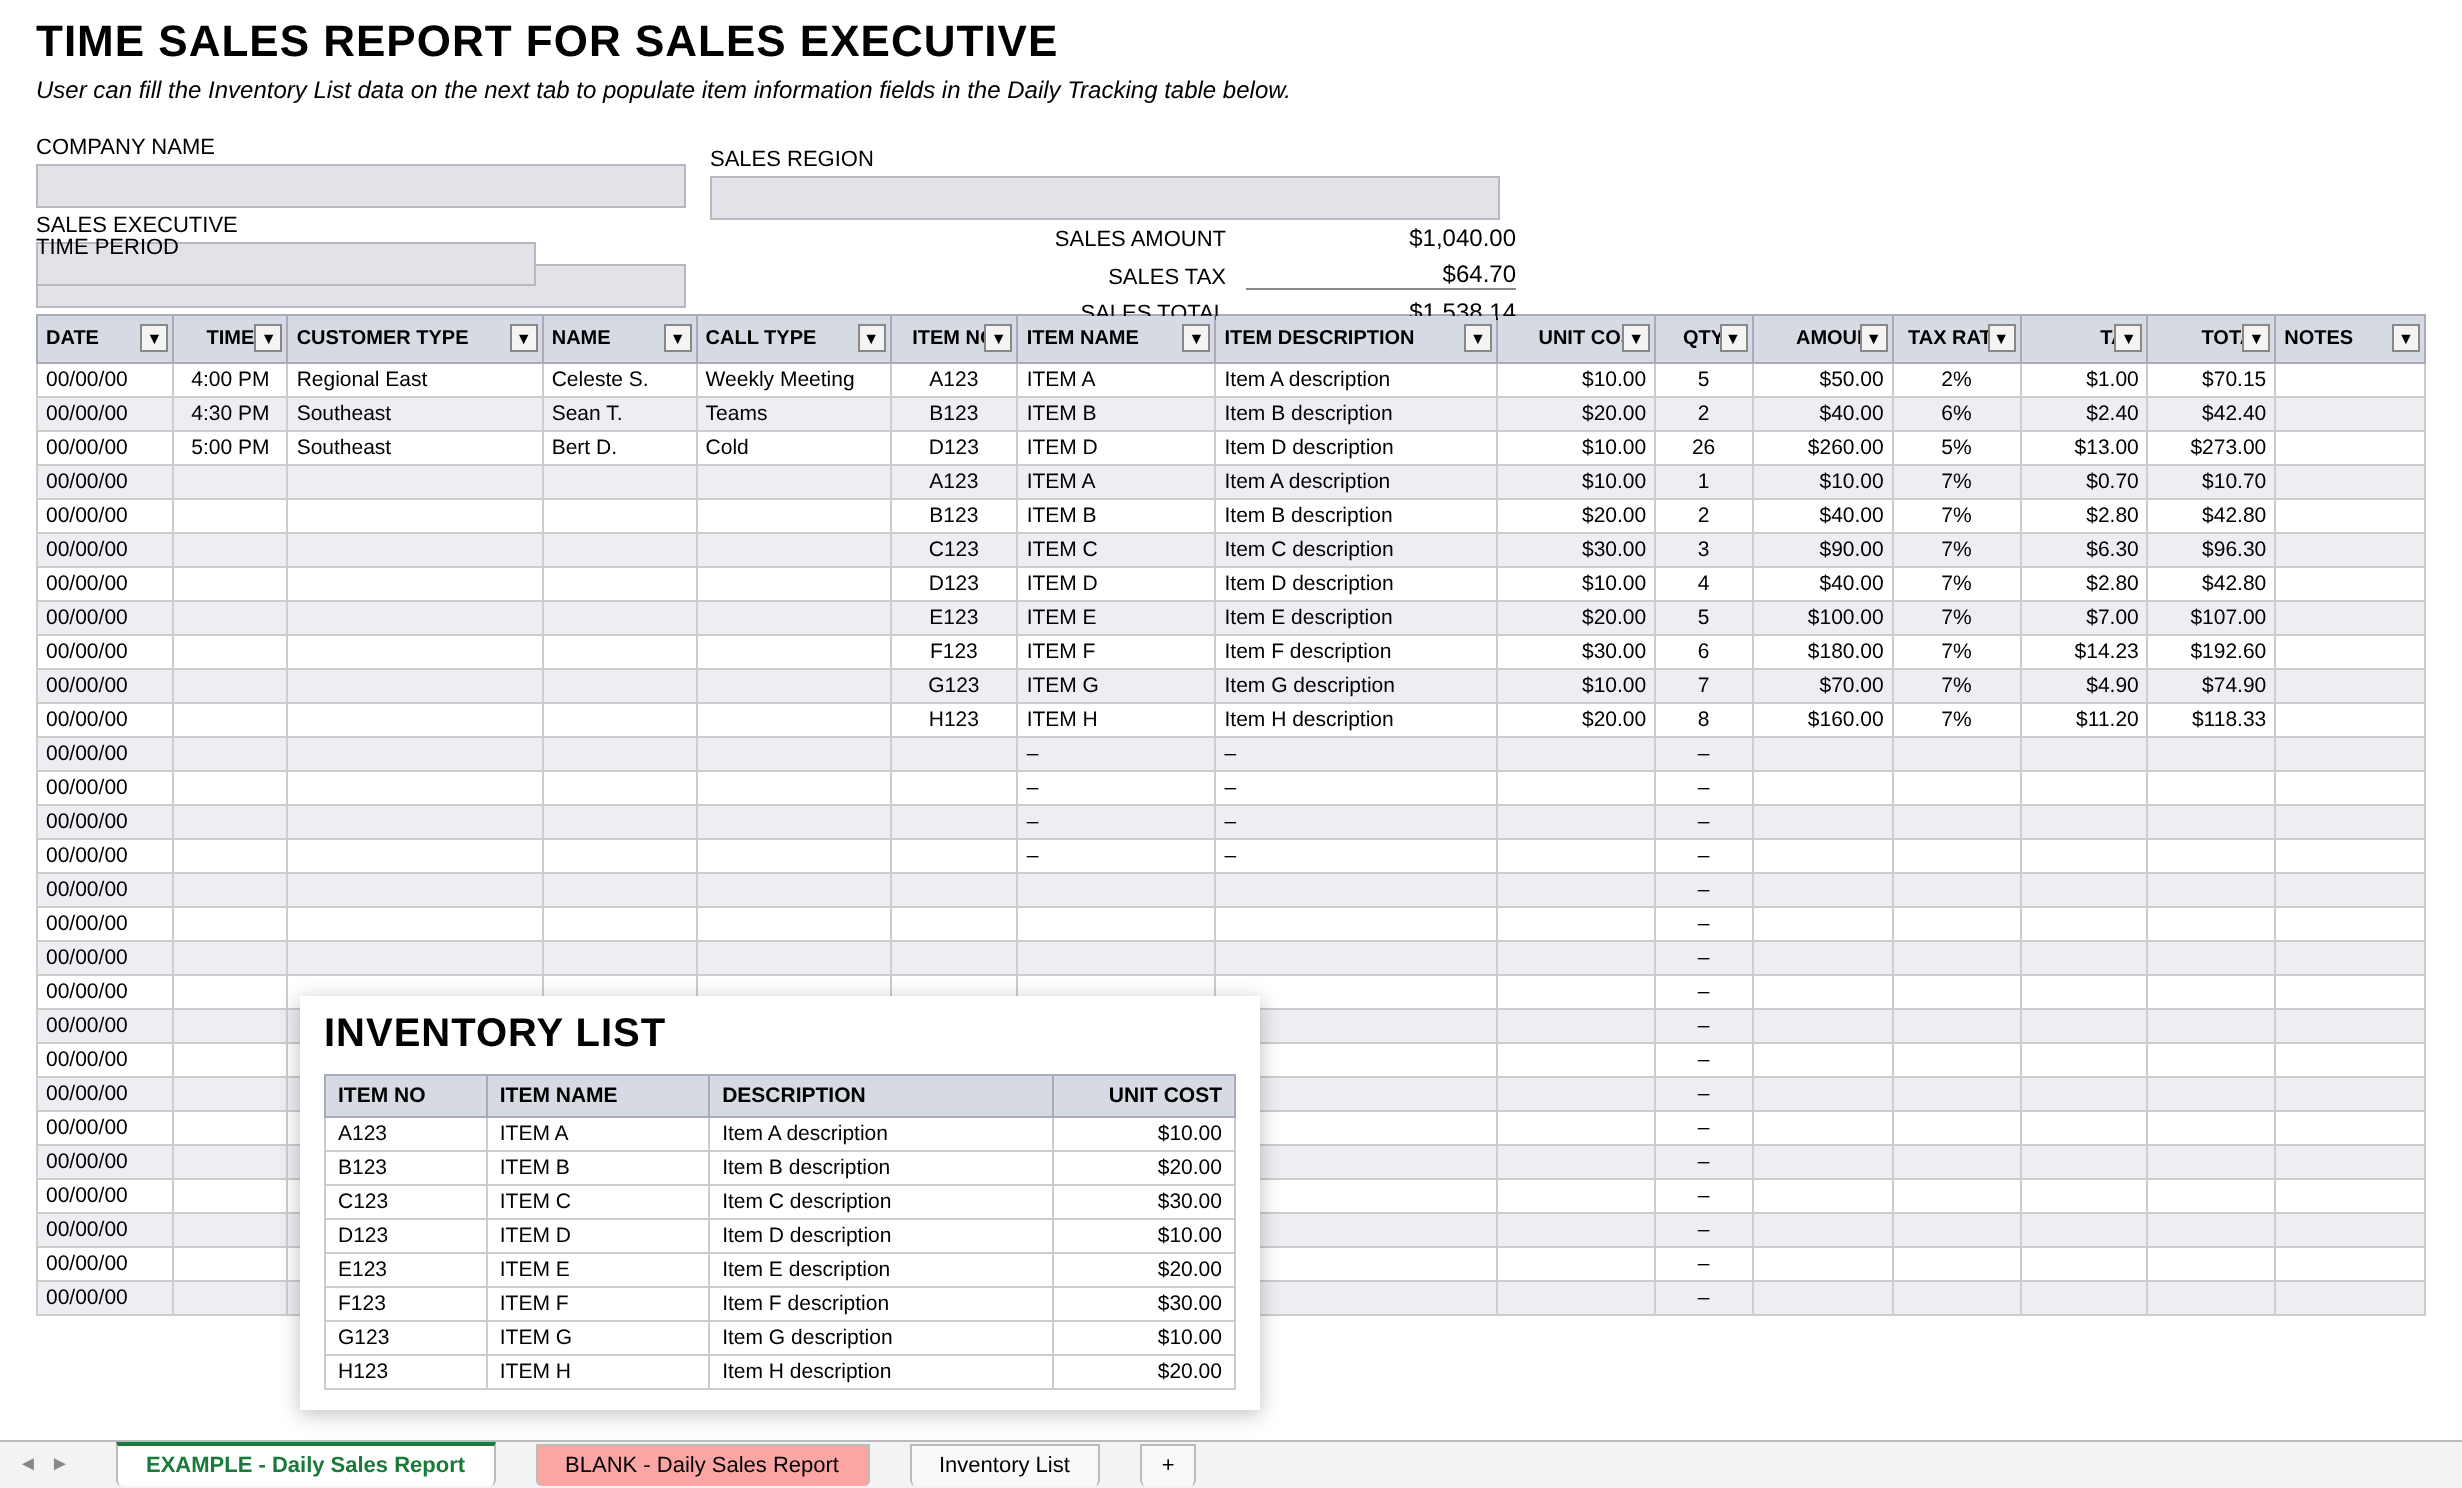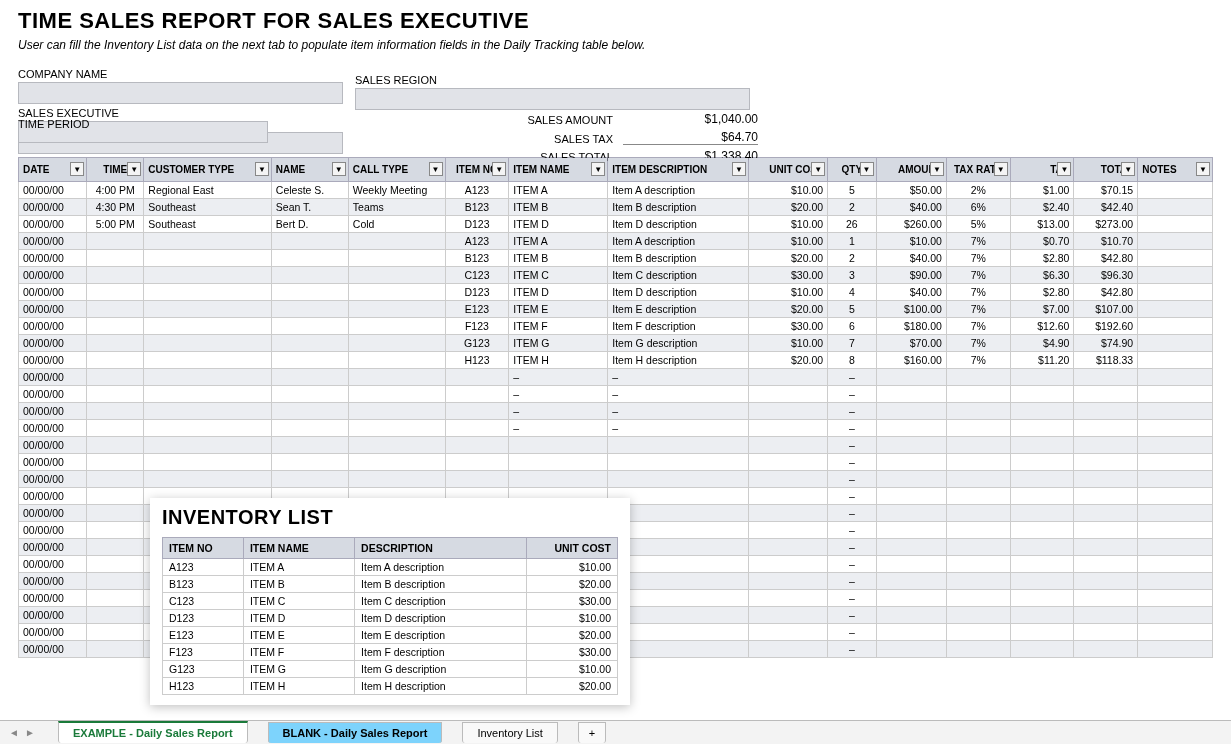--- a/index.html
+++ b/index.html
@@ -149,21 +149,21 @@
   .tab {
     padding:4px 14px;
     border:1px solid #bbb;
     border-bottom:none;
     background:#f9f9f9;
     margin-left:20px;
     border-radius:0 0 3px 3px;
     cursor:pointer;
   }
   .tab.active { background:#fff; font-weight:bold; color:#1a7a3a; border-top:2px solid #1a7a3a;}
-  .tab.blank { background:#7dd3fc; font-weight:bold;}
+  .tab.blank { background:#fca5a5; font-weight:normal;}
   .tab.add { padding:4px 10px; cursor:pointer;}
 </style>
 </head>
 <body>
 
 <div class="page">
   <h1 class="title">TIME SALES REPORT FOR SALES EXECUTIVE</h1>
   <div class="desc">User can fill the Inventory List data on the next tab to populate item information fields in the Daily Tracking table below.</div>
 
   <div class="row1">
@@ -184,21 +184,21 @@
     <div class="summary noborder">
       <div class="lbl">SALES AMOUNT</div>
       <div class="val">$1,040.00</div>
     </div>
     <div class="summary">
       <div class="lbl">SALES TAX</div>
       <div class="val">$64.70</div>
     </div>
     <div class="summary noborder">
       <div class="lbl">SALES TOTAL</div>
-      <div class="val">$1,338.40</div>
+      <div class="val">$1,538.14</div>
     </div>
   </div>
 
   <div style="margin-top:-60px;">
     <div class="field-label">SALES EXECUTIVE</div>
     <div class="field-box" style="width:250px"></div>
   </div>
 
   <table class="tracking">
     <thead>
@@ -363,21 +363,21 @@
           <td></td>
           <td></td>
           <td></td>
           <td class="ctr">F123</td>
           <td>ITEM F</td>
           <td>Item F description</td>
           <td class="num">$30.00</td>
           <td class="ctr">6</td>
           <td class="num">$180.00</td>
           <td class="ctr">7%</td>
-          <td class="num">$12.60</td>
+          <td class="num">$14.23</td>
           <td class="num">$192.60</td>
           <td></td>
         </tr>
         <tr class="alt">
           <td>00/00/00</td>
           <td class="ctr"></td>
           <td></td>
           <td></td>
           <td></td>
           <td class="ctr">G123</td>

